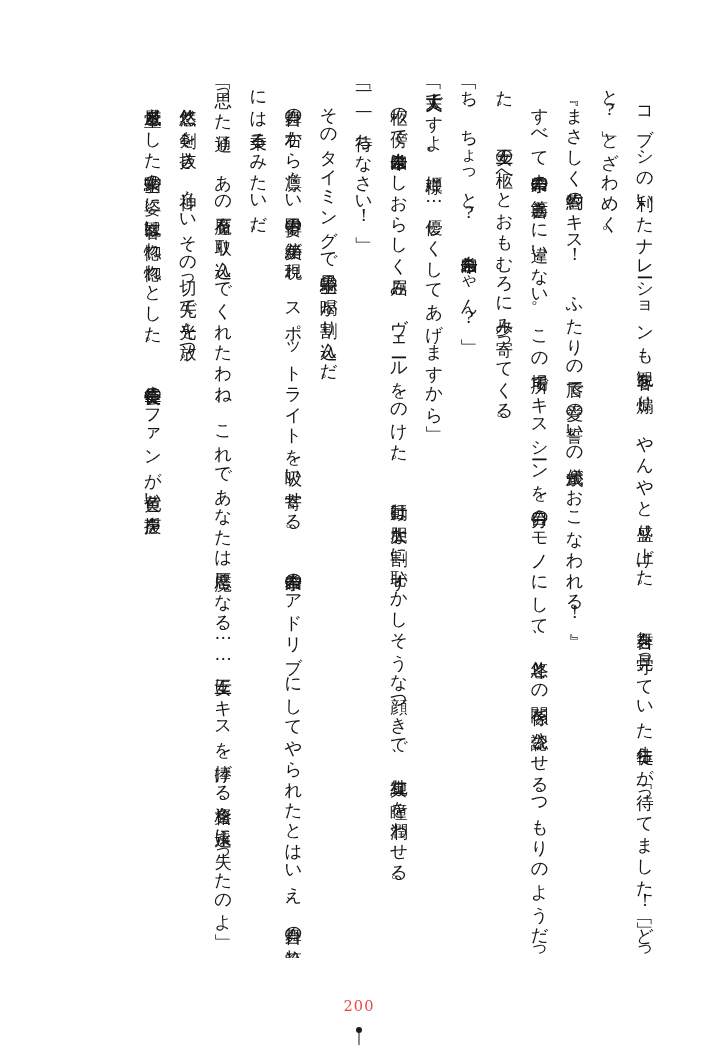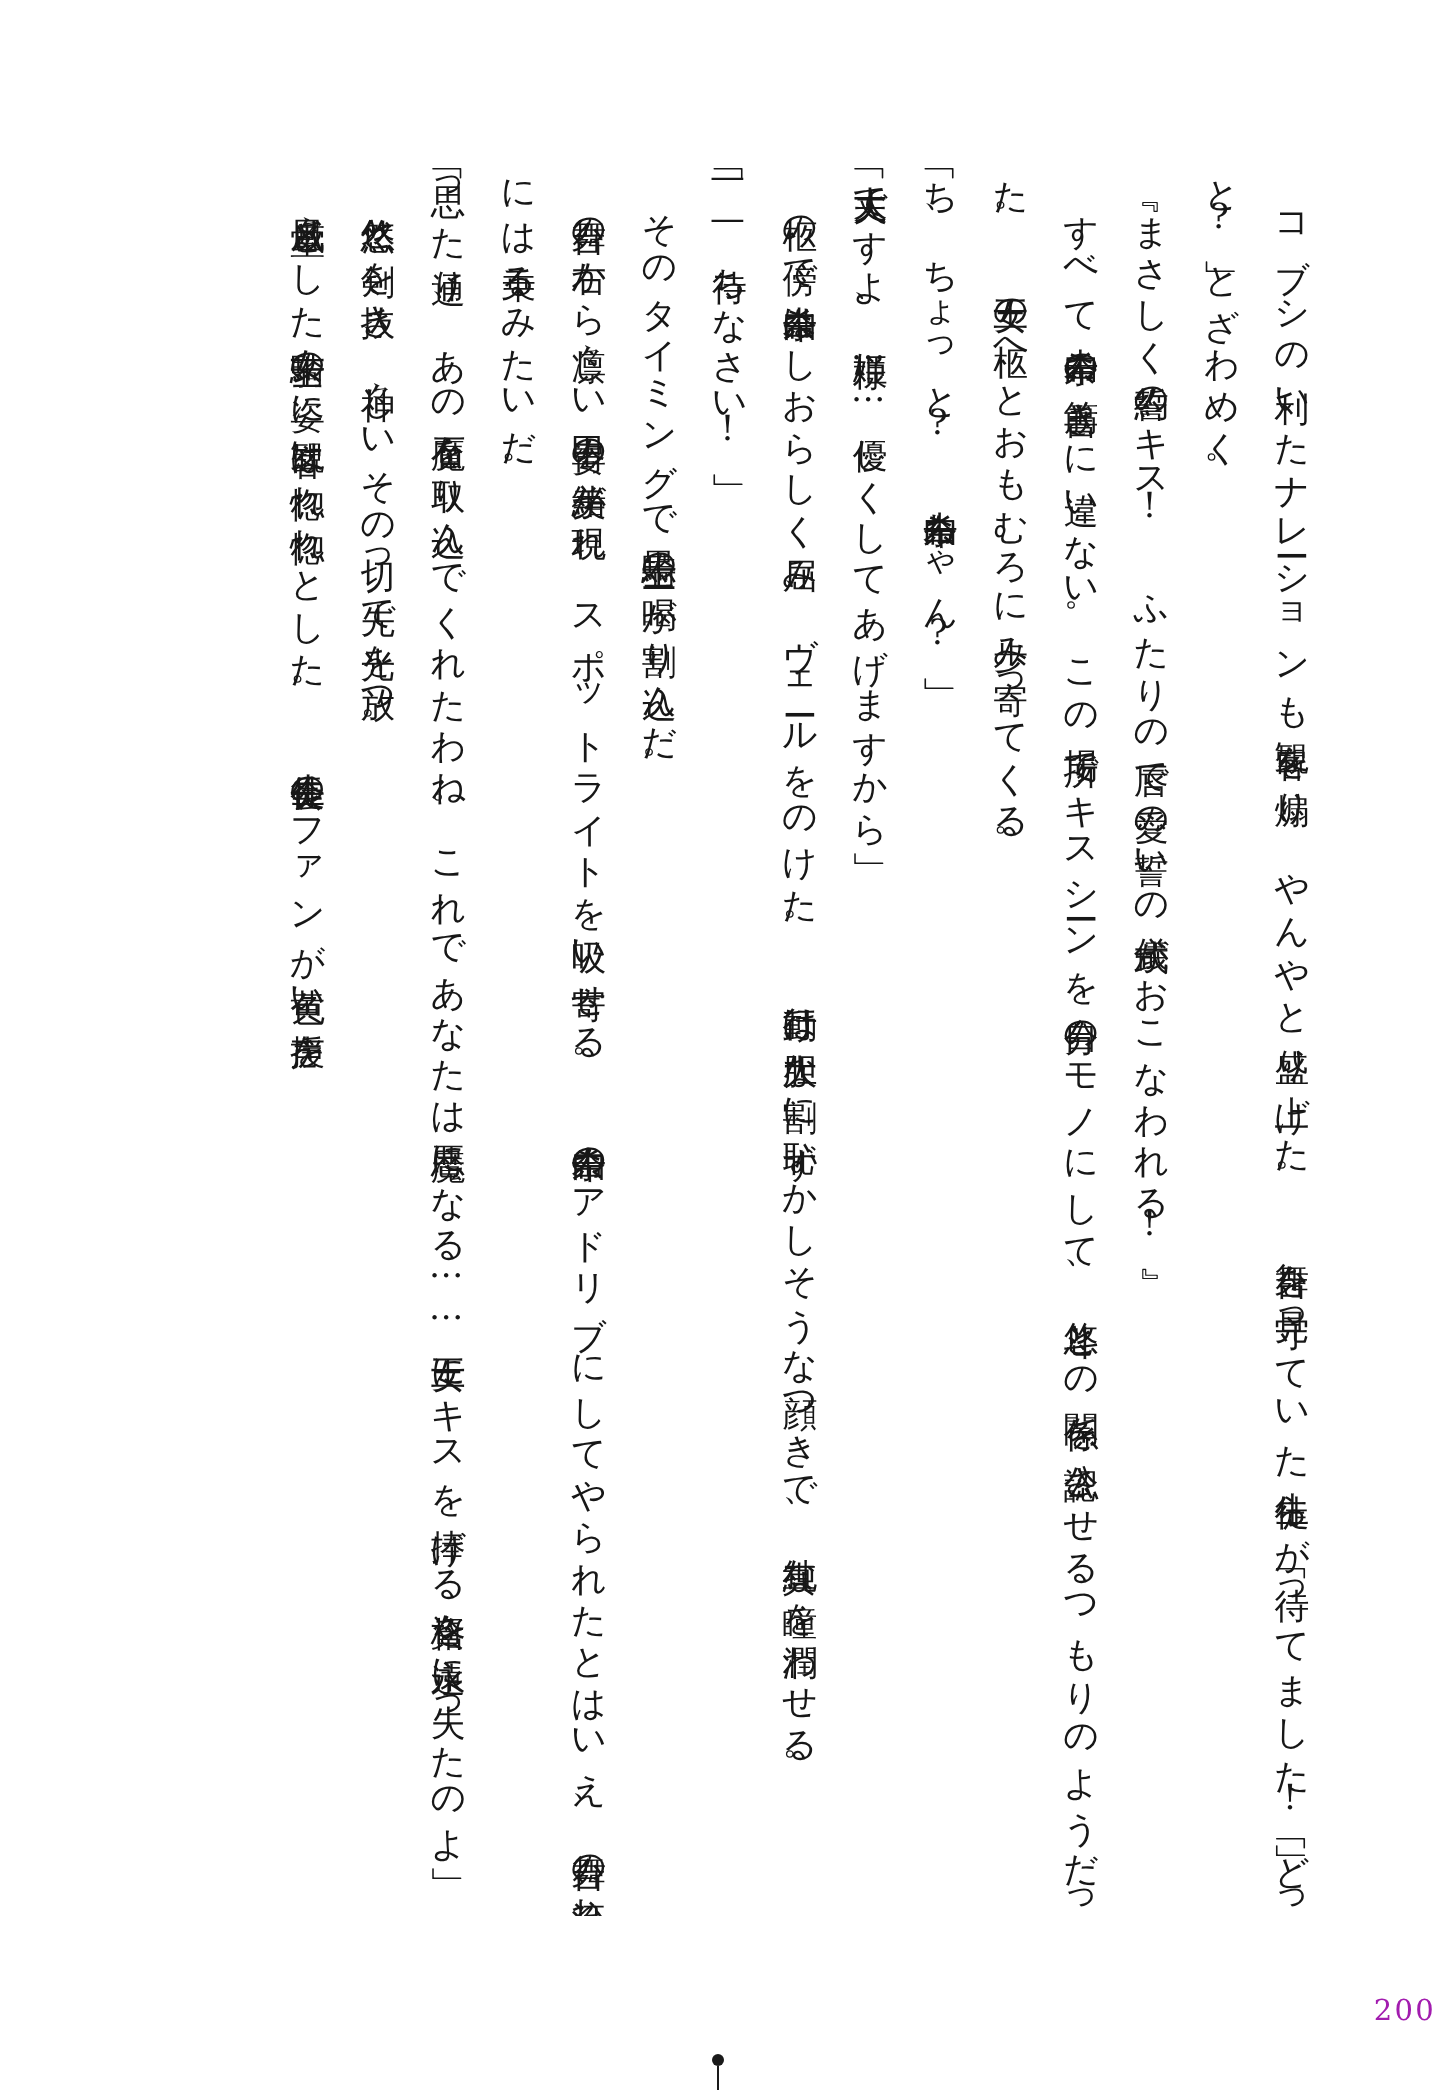--- a/index.html
+++ b/index.html
@@ -46,24 +46,24 @@
     text-indent: 1em;
   }
   .text-body p.noindent {
     text-indent: 0;
   }
   .page-number {
     position: absolute;
     bottom: 36px;
     left: 0;
     right: 0;
-    text-align: right;
+    text-align: center;
     font-size: 14.5px;
     font-family: "DejaVu Serif", "Liberation Serif", serif;
-    color: #a21caf;
+    color: #ef4444;
     letter-spacing: 0.08em;
   }
   .page-mark {
     position: absolute;
     bottom: 17px;
     left: 50%;
     transform: translateX(-50%);
     width: 6px;
     height: 6px;
     border-radius: 50%;

